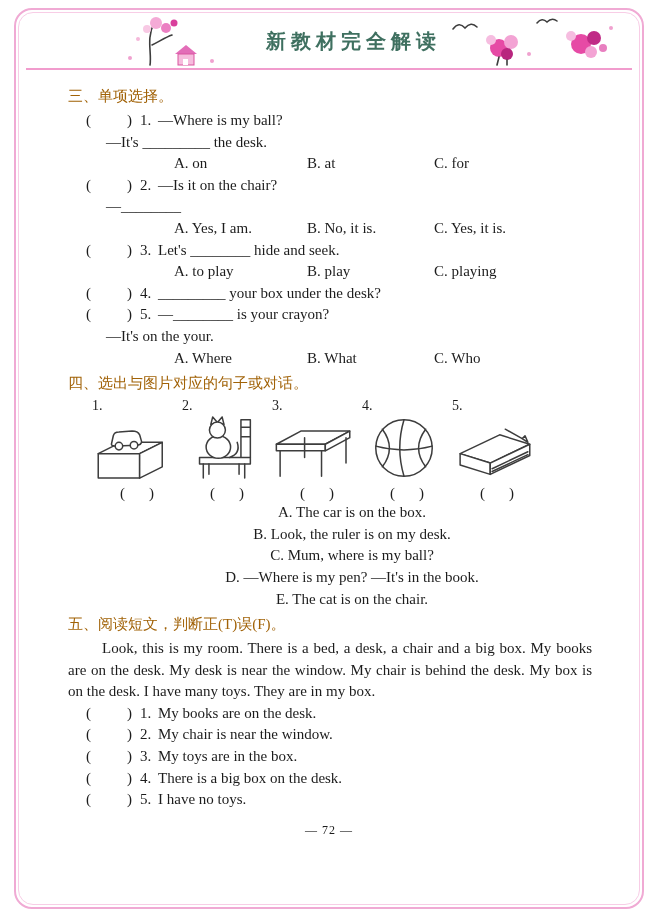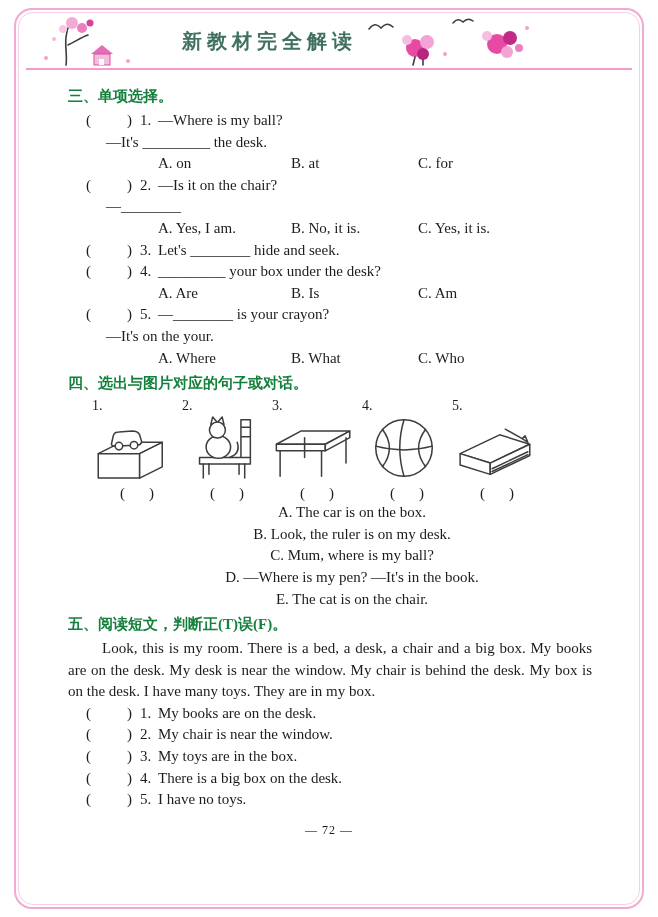--- a/index.html
+++ b/index.html
@@ -7,41 +7,41 @@
     position:relative;width:658px;height:917px;background:#ffffff;
     font-family:"Liberation Serif","DejaVu Serif",serif;
     color:#1c1c1c;font-size:15px;overflow:hidden;
   }
   .frame{position:absolute;left:14px;right:14px;top:8px;bottom:8px;
     border:2px solid #f0aad4;border-radius:18px;pointer-events:none;}
   .frame-inner{position:absolute;left:2px;right:2px;top:2px;bottom:2px;
     border:1px solid #f8cde6;border-radius:15px;}
   .header{
     position:absolute;left:26px;right:26px;top:14px;height:54px;
-    display:flex;align-items:center;justify-content:flex-start;
+    display:flex;align-items:center;justify-content:flex-end;
     border-bottom:2px solid #f19ccd;padding:0 6px;
   }
   .page-title{
     font-weight:bold;font-size:20px;letter-spacing:5px;color:#3f7060;
     white-space:nowrap;
   }
   .content{position:absolute;left:40px;top:86px;width:578px;}
   .sec-title{
-    color:#15803d;font-weight:bold;font-size:15px;line-height:21px;
+    color:#a16207;font-weight:normal;font-size:15px;line-height:21px;
     margin:4px 0 3px 28px;
   }
   .sec-title.first{margin-top:0;}
   .q-row,.q-sub,.opts,.sent{line-height:21.6px;}
   .q-row{margin-left:46px;}
   .q-sub{margin-left:66px;}
   .opts{margin-left:118px;}
   .sent{margin-left:46px;text-align:center;}
   .bracket{display:inline-flex;width:46px;justify-content:space-between;}
   .qnum{display:inline-block;width:18px;margin-left:8px;}
-  .optA{display:inline-block;width:133px;}
+  .optA{display:inline-block;width:133px;margin-left:16px;}
   .optB{display:inline-block;width:127px;}
   .pics{display:flex;margin-left:52px;margin-top:4px;}
   .pic-cell{width:90px;}
   .pic-num{font-size:14px;line-height:16px;margin-bottom:2px;}
   .pic-art{display:block;}
   .pic-ans{display:flex;width:34px;justify-content:space-between;margin:5px auto 0;}
   .passage{
     margin-left:28px;width:524px;text-indent:34px;text-align:justify;
     line-height:21.6px;
   }
@@ -118,29 +118,29 @@
     <div class="opts">
       <span class="optA">A. Yes, I am.</span><span class="optB">B. No, it is.</span><span>C. Yes, it is.</span>
     </div>
 
     <div class="q-row">
       <span class="bracket">
           <span>(</span>
           <span>)</span>
         </span><span class="qnum">3.</span><span>Let's ________ hide and seek.</span>
     </div>
+    <div class="opts">
+      <span class="optA">A. to play</span><span class="optB">B. play</span><span>C. playing</span>
+    </div>
 
     <div class="q-row">
       <span class="bracket">
           <span>(</span>
           <span>)</span>
         </span><span class="qnum">4.</span><span>_________ your box under the desk?</span>
-    </div>
-    <div class="opts">
-      <span class="optA">A. Are</span><span class="optB">B. Is</span><span>C. Am</span>
     </div>
 
     <div class="q-row">
       <span class="bracket">
           <span>(</span>
           <span>)</span>
         </span><span class="qnum">5.</span><span>—________ is your crayon?</span>
     </div>
     <div class="q-sub">—It's on the your.</div>
     <div class="opts">

